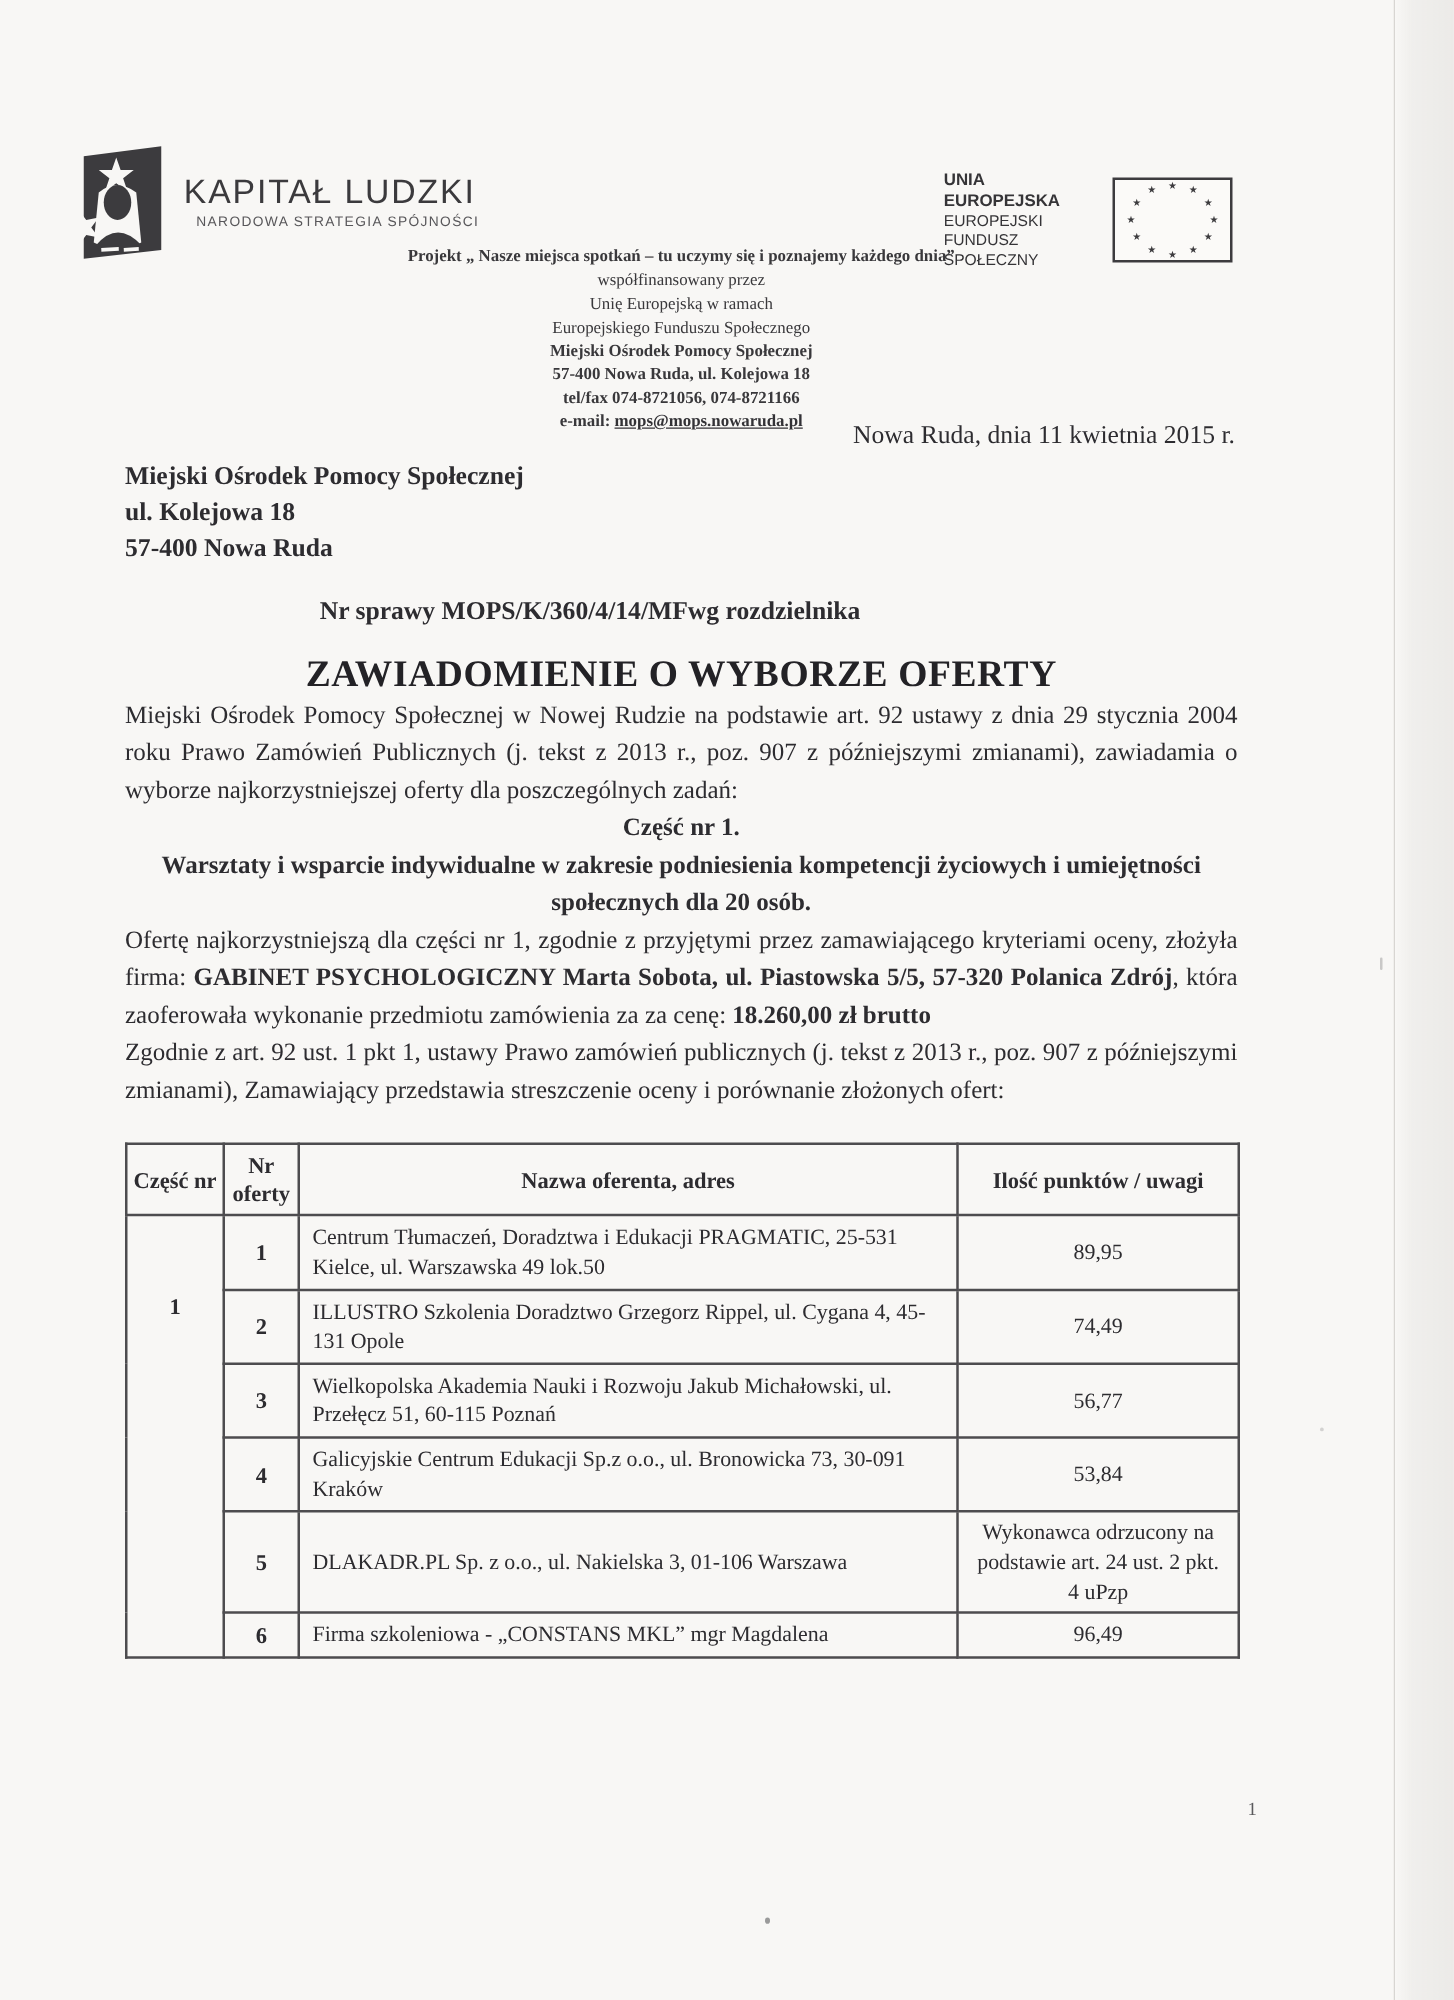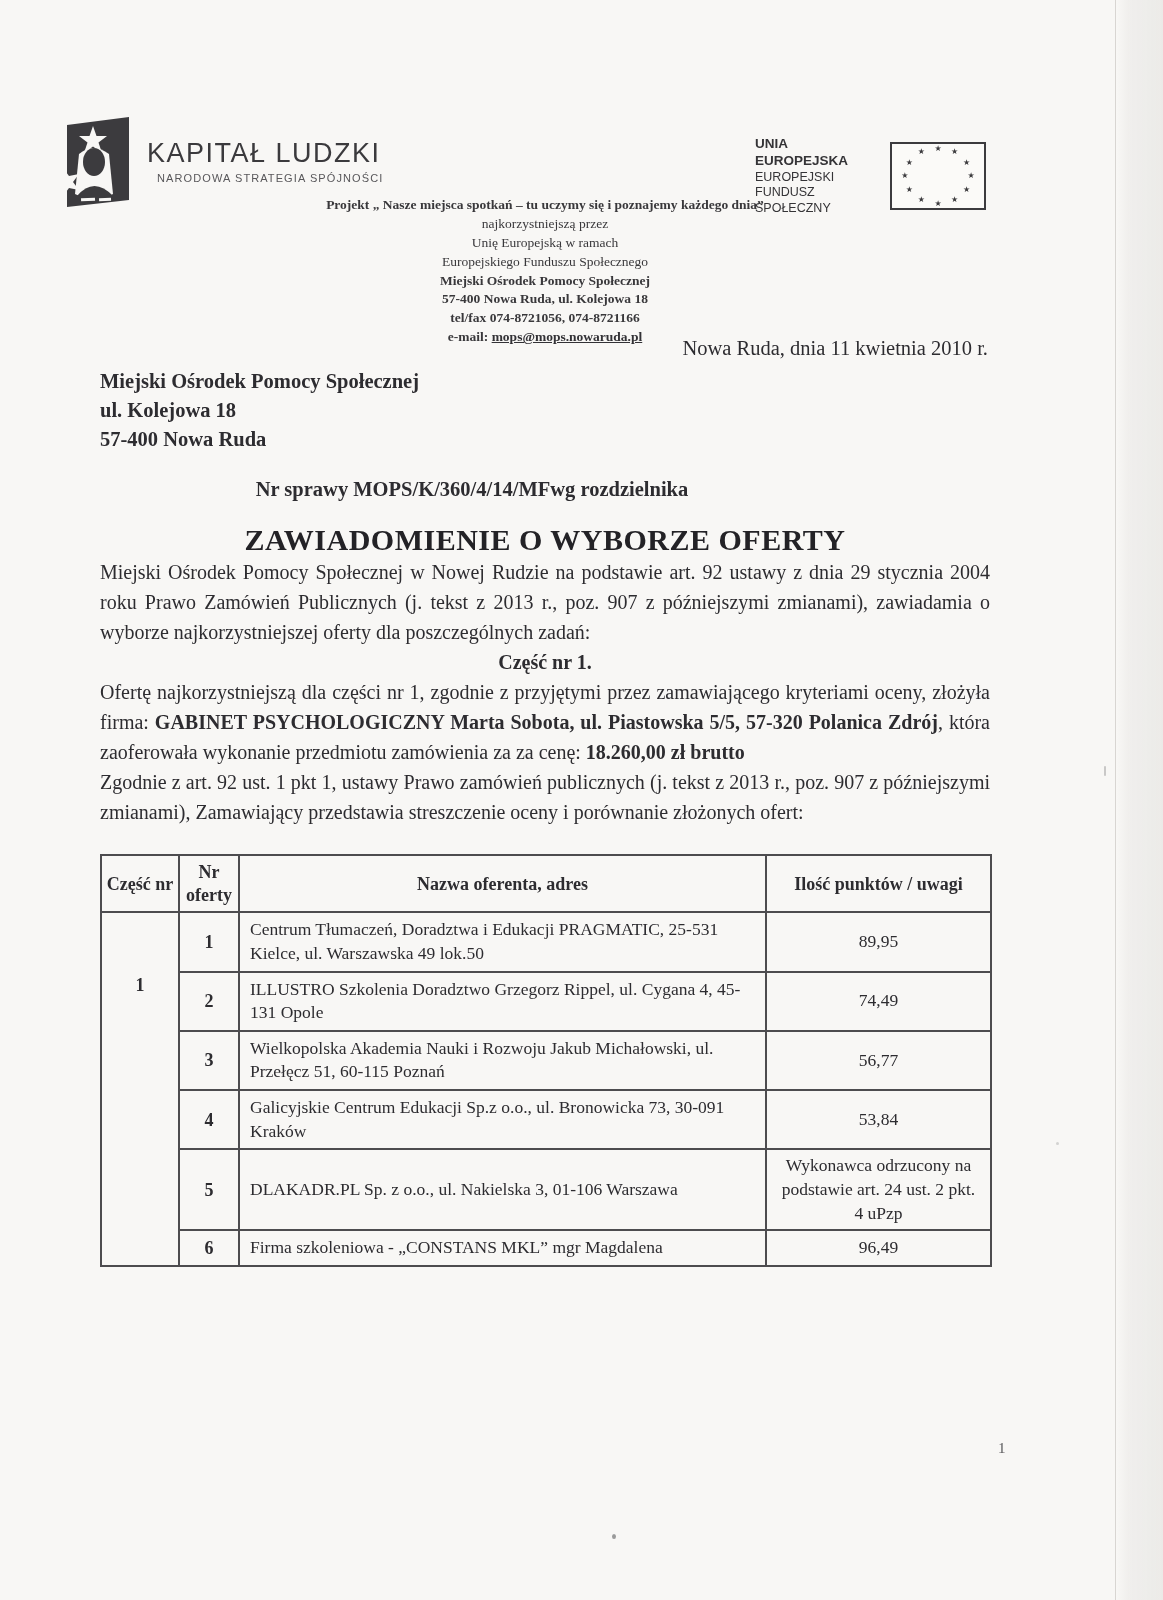--- a/index.html
+++ b/index.html
@@ -106,49 +106,50 @@
         <span style="left: 32%; top: 87.2391%;">★</span>
         <span style="left: 18.8231%; top: 71.5%;">★</span>
         <span style="left: 14%; top: 50%;">★</span>
         <span style="left: 18.8231%; top: 28.5%;">★</span>
         <span style="left: 32%; top: 12.7609%;">★</span>
       </div>
   </div>
 
   <div class="project-block">
     <div class="b">Projekt „ Nasze miejsca spotkań – tu uczymy się i poznajemy każdego dnia”</div>
-    <div>najkorzystniejszą przez</div>
+    <div>współfinansowany przez</div>
     <div>Unię Europejską w ramach</div>
     <div>Europejskiego Funduszu Społecznego</div>
     <div class="b">Miejski Ośrodek Pomocy Społecznej</div>
     <div class="b">57-400 Nowa Ruda, ul. Kolejowa 18</div>
     <div class="b">tel/fax 074-8721056, 074-8721166</div>
     <div><span class="b">e-mail: </span><span class="project-email">mops@mops.nowaruda.pl</span></div>
   </div>
 
   <div class="content">
-    <div class="dateline">Nowa Ruda, dnia 11 kwietnia 2010 r.</div>
+    <div class="dateline">Nowa Ruda, dnia 11 kwietnia 2015 r.</div>
 
     <div class="sender">
       <div>Miejski Ośrodek Pomocy Społecznej</div>
       <div>ul. Kolejowa 18</div>
       <div>57-400 Nowa Ruda</div>
     </div>
 
     <div class="case-row">
       <span>Nr sprawy MOPS/K/360/4/14/MF</span>
       <span class="dist">wg rozdzielnika</span>
     </div>
 
     <h1 class="doc-title">ZAWIADOMIENIE O WYBORZE OFERTY</h1>
 
     <p class="body p1">Miejski Ośrodek Pomocy Społecznej w Nowej Rudzie na podstawie art. 92 ustawy z dnia 29 stycznia 2004 roku Prawo Zamówień Publicznych (j. tekst z 2013 r., poz. 907 z późniejszymi zmianami), zawiadamia o wyborze najkorzystniejszej oferty dla poszczególnych zadań:</p>
 
     <div class="part-head">
       <div>Część nr 1.</div>
+      <div>Warsztaty i wsparcie indywidualne w zakresie podniesienia kompetencji życiowych i umiejętności społecznych dla 20 osób.</div>
     </div>
 
     <p class="body p2"><span>Ofertę najkorzystniejszą dla części nr 1, zgodnie z przyjętymi przez zamawiającego kryteriami oceny, złożyła firma: </span><span class="b">GABINET PSYCHOLOGICZNY Marta Sobota, ul. Piastowska 5/5, 57-320 Polanica Zdrój</span><span>, która zaoferowała wykonanie przedmiotu zamówienia za za cenę: </span><span class="b">18.260,00 zł brutto</span></p>
 
     <p class="body p3">Zgodnie z art. 92 ust. 1 pkt 1, ustawy Prawo zamówień publicznych (j. tekst z 2013 r., poz. 907 z późniejszymi zmianami), Zamawiający przedstawia streszczenie oceny i porównanie złożonych ofert:</p>
 
     <table class="offers">
       <colgroup>
           <col style="width:78px">
           <col style="width:60px">

